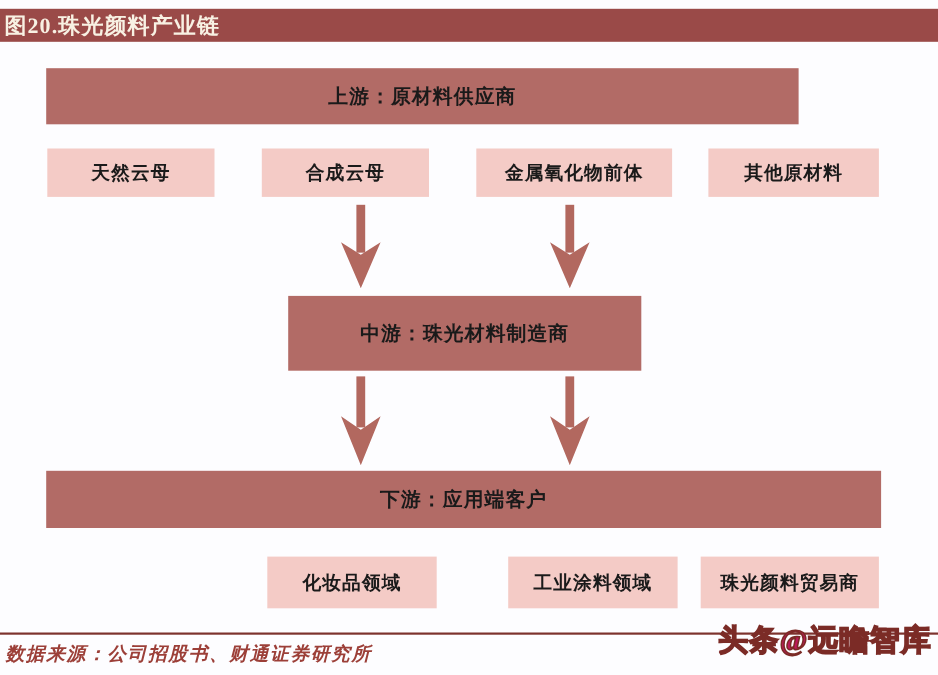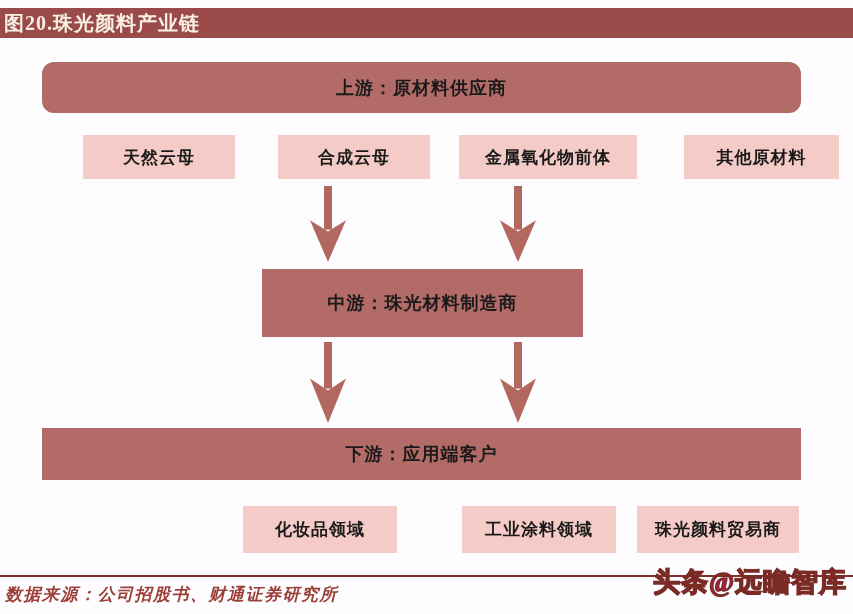--- a/index.html
+++ b/index.html
@@ -48,36 +48,36 @@
     background:var(--stage-bar-bg);
     display:flex;
     align-items:center;
     justify-content:center;
     color:var(--text);
     font-weight:700;
     font-size:18px;
     letter-spacing:1px;
     white-space:nowrap;
   }
-  .bar-upstream{ left:42px; top:62px; width:759px; height:51px;border-radius:12px; }
+  .bar-upstream{ left:42px; top:62px; width:684px; height:51px; }
   .bar-midstream{ left:262px; top:269px; width:321px; height:68px; }
   .bar-downstream{ left:42px; top:428px; width:759px; height:52px; }
   .node{
     position:absolute;
     background:var(--node-bg);
     display:flex;
     align-items:center;
     justify-content:center;
     color:var(--text);
     font-weight:700;
     font-size:17px;
     letter-spacing:1px;
     white-space:nowrap;
   }
-  .row1{ top:135px; height:44px;margin-left:40px; }
+  .row1{ top:135px; height:44px; }
   .row2{ top:506px; height:47px; }
   .arrow{
     position:absolute;
     width:40px;
     color:var(--arrow);
   }
   .arrow svg{ display:block; width:100%; height:100%; }
   .arrows-1{ top:186px; height:76px; }
   .arrows-2{ top:342px; height:81px; }
   .arrow-left{ left:308px; }
@@ -125,21 +125,21 @@
   <div class="stage-bar bar-upstream">
     <span>上游：原材料供应商</span>
   </div>
 
   <div class="node row1" style="left:43px;width:152px;">
     <span>天然云母</span>
   </div>
   <div class="node row1" style="left:238px;width:152px;">
     <span>合成云母</span>
   </div>
-  <div class="node row1" style="left:419px;width:178px;">
+  <div class="node row1" style="left:433px;width:178px;">
     <span>金属氧化物前体</span>
   </div>
   <div class="node row1" style="left:644px;width:155px;">
     <span>其他原材料</span>
   </div>
 
   <div class="arrow arrows-1 arrow-left">
     <svg viewBox="0 0 40 80" preserveAspectRatio="none" fill="currentColor">
       <rect x="16" y="0" width="8" height="46"></rect>
       <polygon points="2,36 20,48 38,36 20,80"></polygon>

